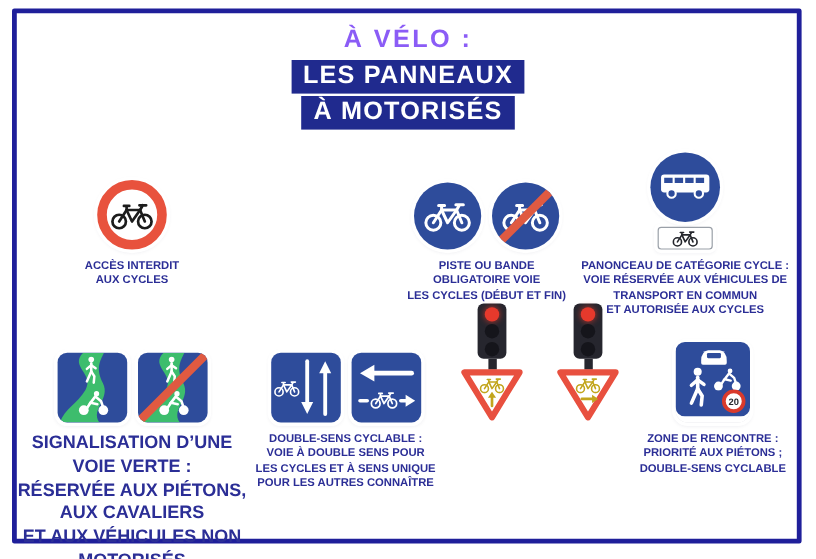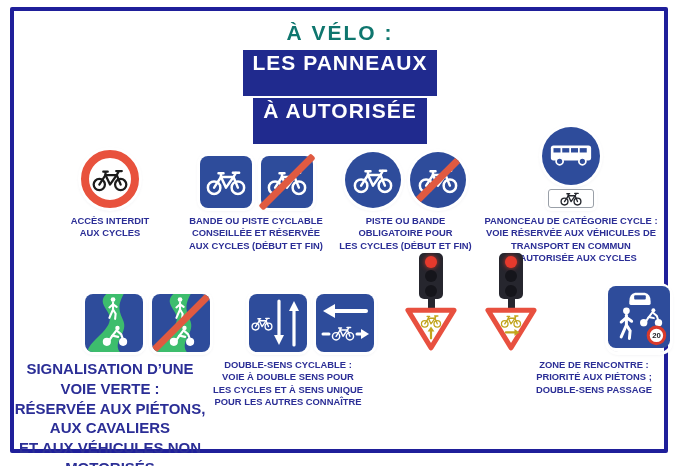--- a/index.html
+++ b/index.html
@@ -2,29 +2,29 @@
 <html><head>
 <meta charset="utf-8">
 <style>
   html,body{margin:0;padding:0;background:#fff;}
   .canvas{position:relative;width:680px;height:466px;background:#ffffff;
           font-family:"Liberation Sans",sans-serif;overflow:hidden;}
   .frame{position:absolute;left:10px;top:7px;width:650px;height:438px;
          border:4px solid #1f1f9a;border-radius:2px;}
   
   .title-wrap{position:absolute;top:21px;left:0;right:0;text-align:center;z-index:2;}
-  .title-prefix{font-size:21px;font-weight:bold;letter-spacing:2px;color:#0f766e;margin-bottom:5px;}
+  .title-prefix{font-size:21px;font-weight:bold;letter-spacing:2px;color:#8b5cf6;margin-bottom:5px;}
   .banner-line{margin:2px 0;}
   .banner-line span{display:inline-block;background:#202a8e;color:#fff;font-weight:bold;
-                    font-size:21px;letter-spacing:1px;padding:1px 10px 21px;}
+                    font-size:21px;letter-spacing:1px;padding:1px 10px 3px;}
   
   .group{position:absolute;display:flex;flex-direction:column;align-items:center;}
   .sign-row{display:flex;align-items:flex-end;justify-content:center;gap:9px;width:100%;}
   .row1 .sign-row{height:72px;}
-  .row2 .sign-row{height:74px;justify-content:flex-end;}
+  .row2 .sign-row{height:74px;}
   .caption{margin-top:7px;font-size:9.4px;font-weight:bold;color:#2b2e96;
            text-align:center;line-height:1.32;white-space:pre-line;width:100%;}
   
   .sticker{box-shadow:0 0 0 3px #fff,0 1px 4px rgba(40,40,80,.25);}
   .sign-sq{position:relative;background:#2e4c9b;border-radius:8px;
            display:flex;align-items:center;justify-content:center;}
   .sign-ci{position:relative;background:#2e4c9b;border-radius:50%;overflow:hidden;
            display:flex;align-items:center;justify-content:center;}
   .no-entry{background:#fff;border:8px solid #e8523d;border-radius:50%;width:42px;height:42px;
             display:flex;align-items:center;justify-content:center;}
@@ -78,70 +78,52 @@
     </symbol>
   </defs>
 </svg>
 
 <div class="canvas">
   <div class="frame"></div>
 
   <div class="title-wrap">
     <div class="title-prefix">À VÉLO :</div>
     <div class="banner-line"><span>LES PANNEAUX</span></div>
-    <div class="banner-line"><span>À AUTORISÉE</span></div>
+    <div class="banner-line"><span>À MOTORISÉS</span></div>
   </div>
 
   <div class="group row1" style="left:30px;top:136px;width:160px;">
     <div class="sign-row">
       <div class="no-entry sticker">
         <svg width="36" height="25" viewBox="0 0 64 44" style="color:#1c1c1c">
             <use href="#ico-bike"></use>
           </svg>
       </div>
     </div>
     <div class="caption">ACCÈS INTERDIT
 AUX CYCLES</div>
   </div>
 
-  <div class="group row1" style="left:176px;top:136px;width:160px;">
-    <div class="sign-row">
-      <div class="sign-sq sticker" style="width:52px;height:52px;">
-        <svg width="40" height="28" viewBox="0 0 64 44" style="color:#fff">
-            <use href="#ico-bike"></use>
-          </svg>
-      </div>
-      <div class="sign-sq sticker" style="width:52px;height:52px;">
-        <svg width="40" height="28" viewBox="0 0 64 44" style="color:#fff">
-            <use href="#ico-bike"></use>
-          </svg>
-        <div class="stripe"></div>
-      </div>
-    </div>
-    <div class="caption">BANDE OU PISTE CYCLABLE
-CONSEILLÉE ET RÉSERVÉE
-AUX CYCLES (DÉBUT ET FIN)</div>
-  </div>
 
   <div class="group row1" style="left:318px;top:136px;width:175px;">
     <div class="sign-row">
       <div class="sign-ci sticker" style="width:56px;height:56px;">
         <svg width="40" height="28" viewBox="0 0 64 44" style="color:#fff">
             <use href="#ico-bike"></use>
           </svg>
       </div>
       <div class="sign-ci sticker" style="width:56px;height:56px;">
         <svg width="40" height="28" viewBox="0 0 64 44" style="color:#fff">
             <use href="#ico-bike"></use>
           </svg>
         <div class="stripe"></div>
       </div>
     </div>
     <div class="caption">PISTE OU BANDE
-OBLIGATOIRE POUR
+OBLIGATOIRE VOIE
 LES CYCLES (DÉBUT ET FIN)</div>
   </div>
 
   <div class="group row1" style="left:480px;top:136px;width:182px;">
     <div class="sign-row">
       <div class="col">
         <div class="sign-ci sticker" style="width:58px;height:58px;">
           <svg width="42" height="24" viewBox="0 0 48 26">
             <rect x="1" y="1" width="46" height="17" rx="3" fill="#ffffff"></rect>
             <rect x="4" y="4" width="8" height="5" fill="#2e4c9b"></rect>
@@ -267,15 +249,15 @@
           </g>
           <use href="#ico-ped" x="9" y="21" width="20" height="37" style="color:#fff"></use>
           <use href="#ico-cyclist" x="31" y="22" width="27" height="20" style="color:#fff"></use>
           <circle cx="50" cy="51" r="8.5" fill="#fff" stroke="#d93a2c" stroke-width="3.2"></circle>
           <text x="50" y="54" font-size="8" font-weight="bold" fill="#23262c" text-anchor="middle" font-family="Liberation Sans, sans-serif">20</text>
         </svg>
       </div>
     </div>
     <div class="caption">ZONE DE RENCONTRE :
 PRIORITÉ AUX PIÉTONS ;
-DOUBLE-SENS PASSAGE</div>
+DOUBLE-SENS CYCLABLE</div>
   </div>
 </div>
 
 </body></html>

